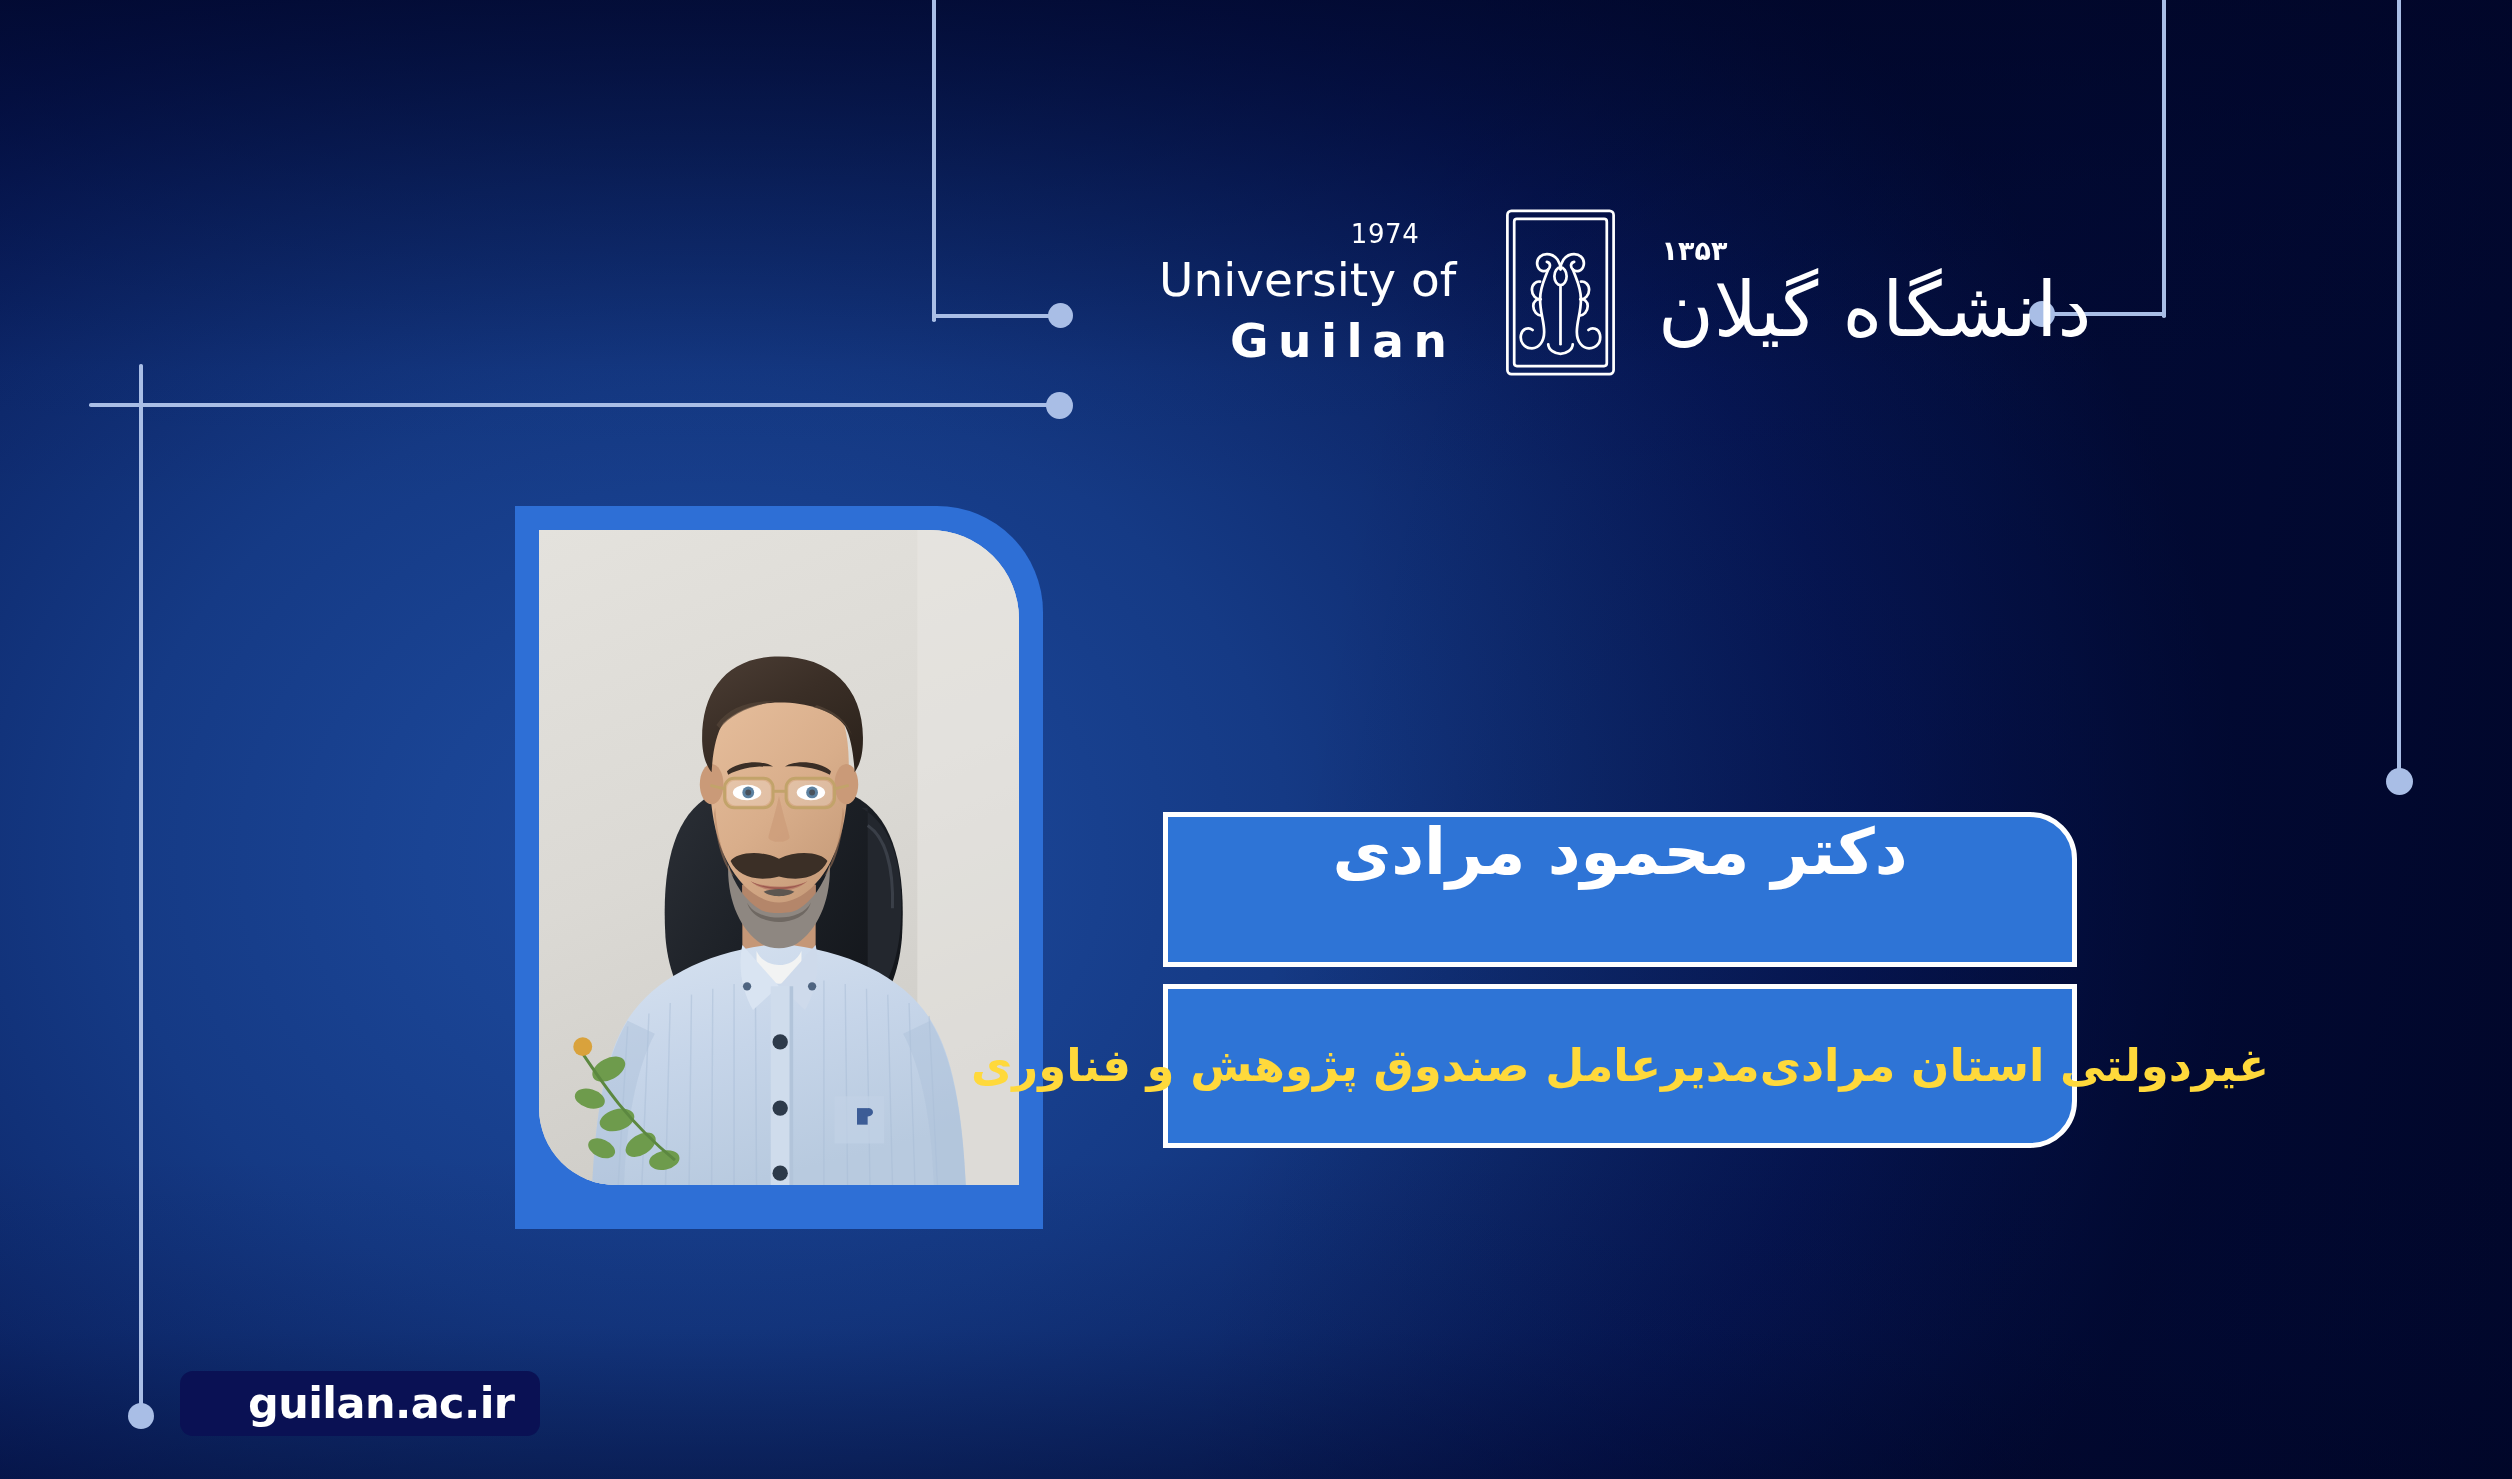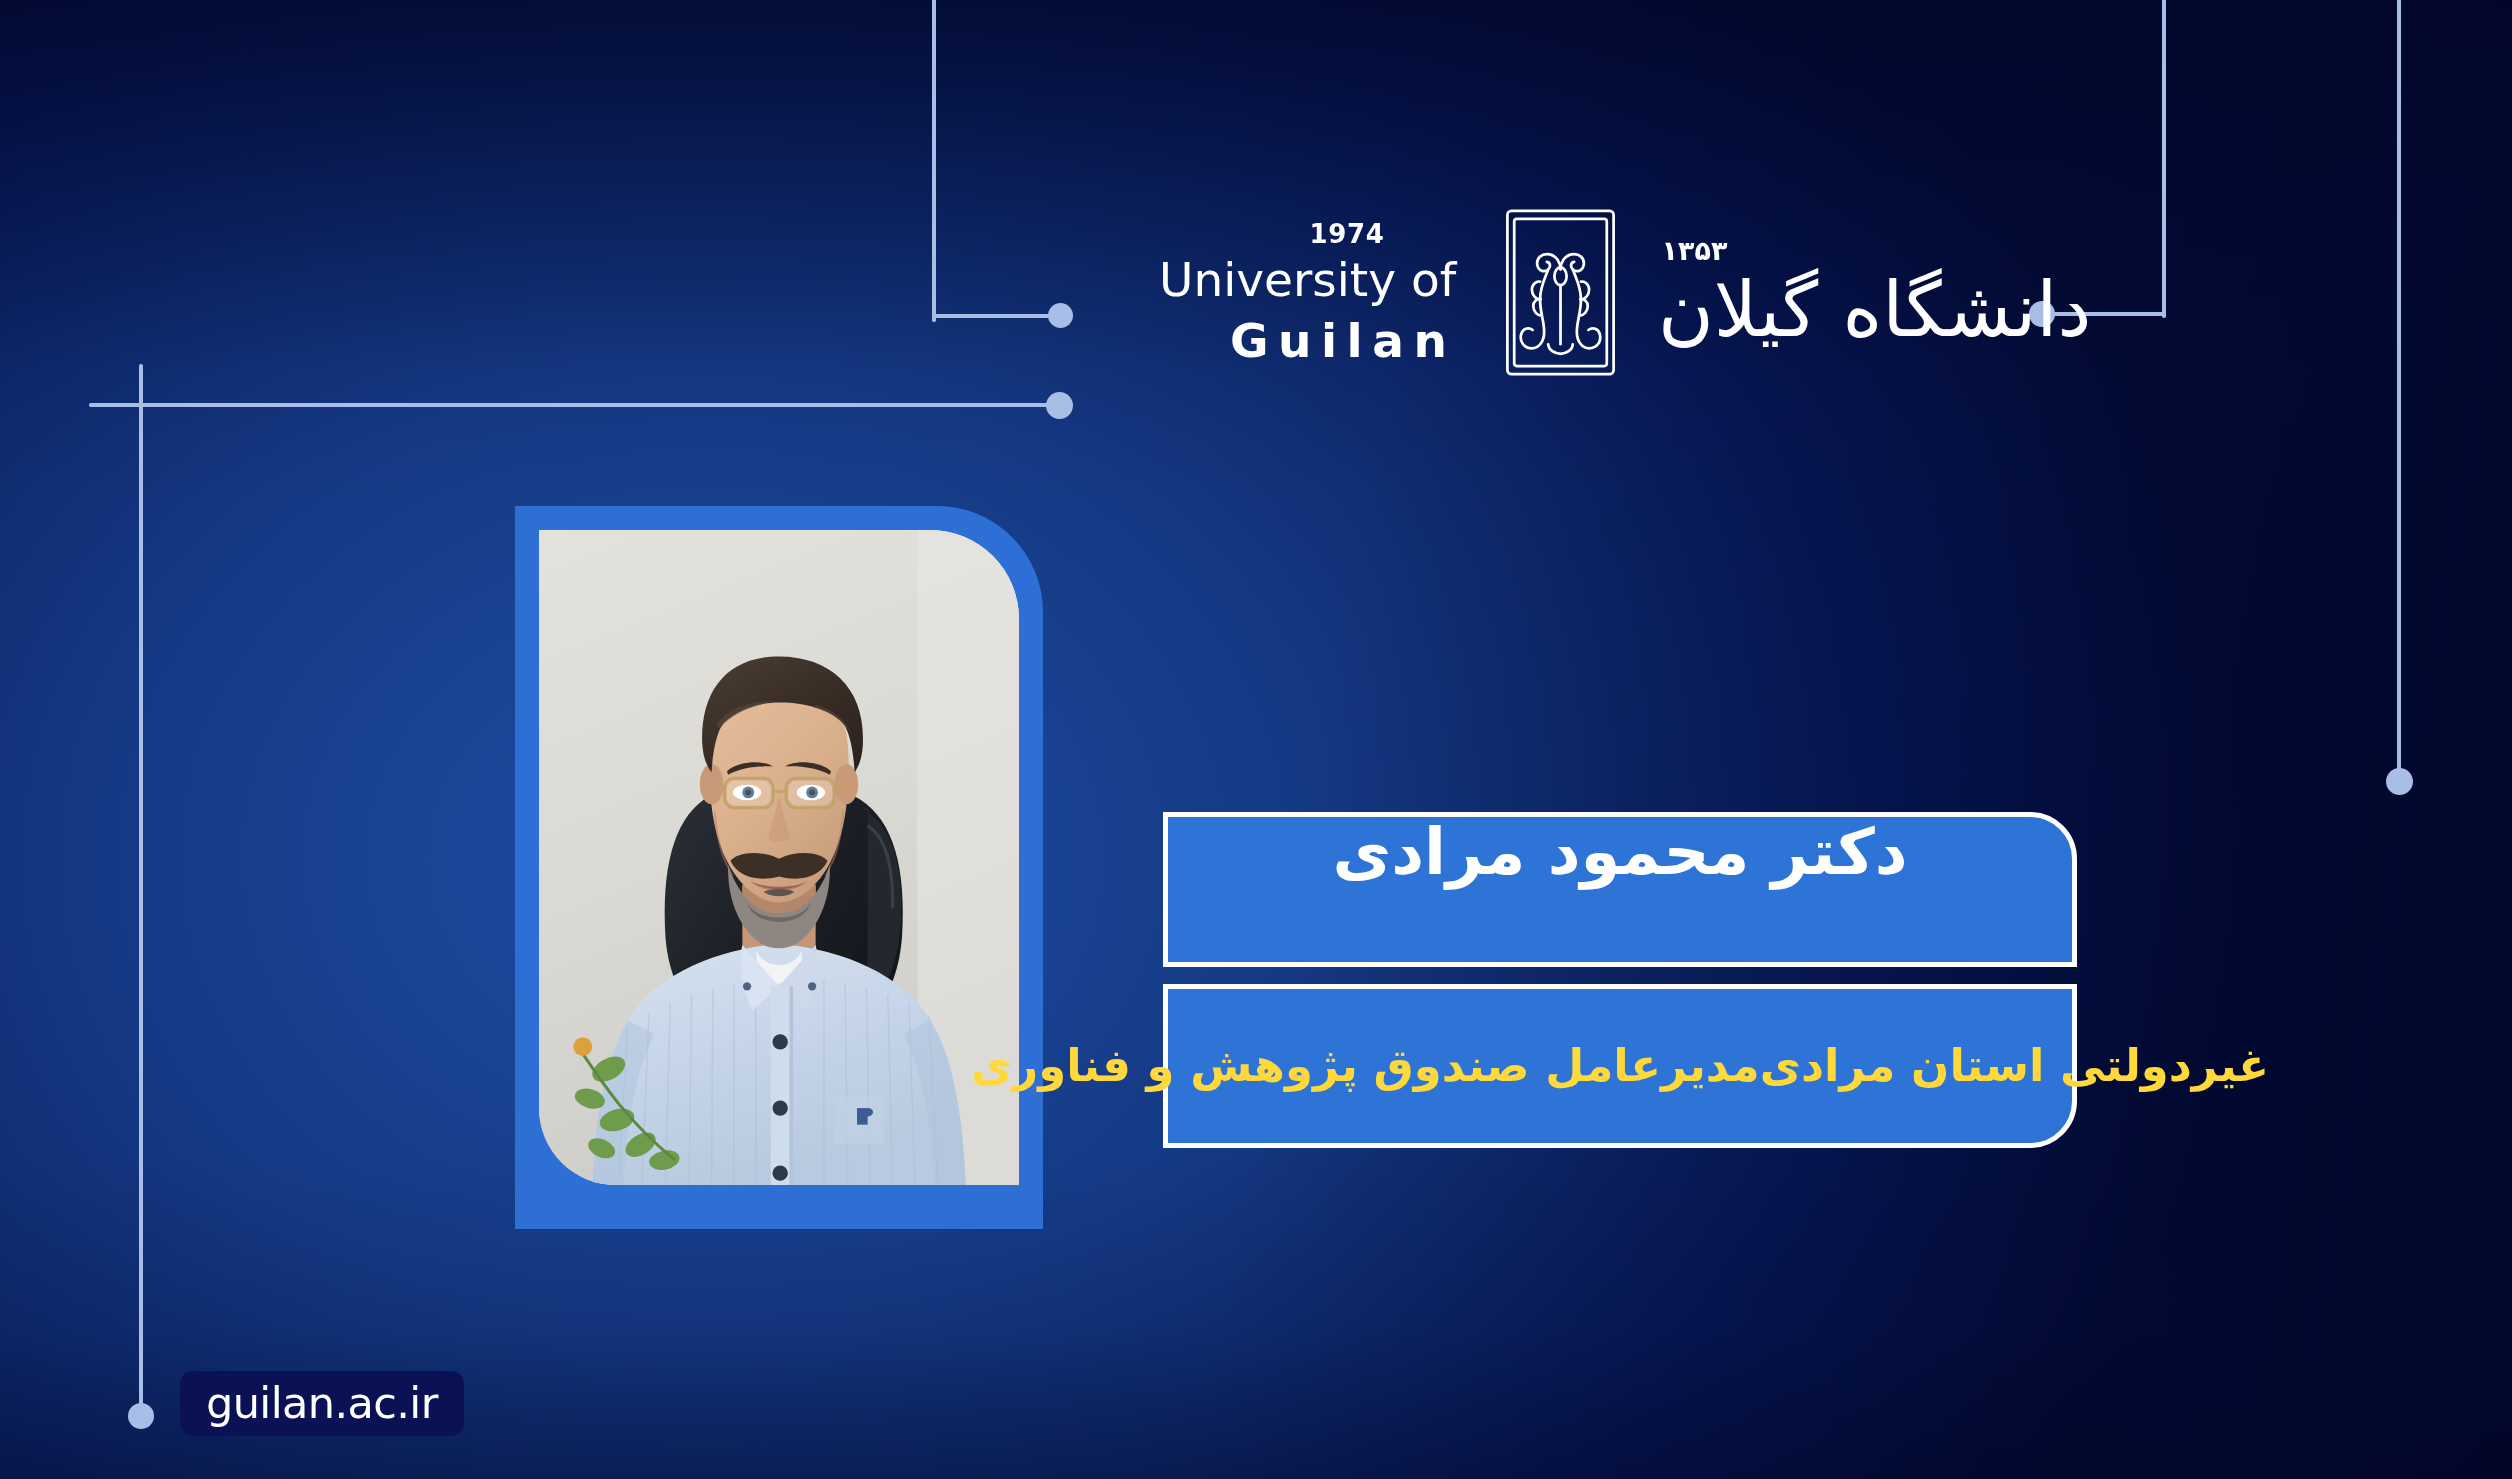--- a/index.html
+++ b/index.html
@@ -115,24 +115,24 @@
     flex-direction: column;
     align-items: flex-end;
     justify-content: center;
     color: #FFFFFF;
     line-height: 1;
     position: relative;
     padding-right: 10.6px;
   }
   .logo-year-en {
     font-size: 26px;
-    font-weight: 700;
+    font-weight: 400;
     letter-spacing: 0.6px;
     margin-bottom: 9.5px;
-    margin-right: 72px;
+    margin-right: 37px;
   }
   .logo-univ {
     font-size: 47px;
     font-weight: 400;
     letter-spacing: 0px;
     margin-bottom: 14px;
   }
   .logo-guilan {
     font-size: 47px;
     font-weight: 700;
@@ -252,23 +252,24 @@
     padding: 0 26px;
     background: #0A1154;
     border-radius: 13px;
     display: flex;
     align-items: center;
     justify-content: center;
   }
   .url-text {
     color: #FFFFFF;
     font-size: 43px;
-    font-weight: 400;
+    font-weight: 700;
     letter-spacing: -0.6px;
     line-height: 1;
+    margin-left: 42px;
   }
 </style>
 </head>
 <body>
 
 <div id="stage">
 
   <div class="bg-base"></div>
   <div class="bg-dark-right"></div>
   <div class="bg-dark-top"></div>

